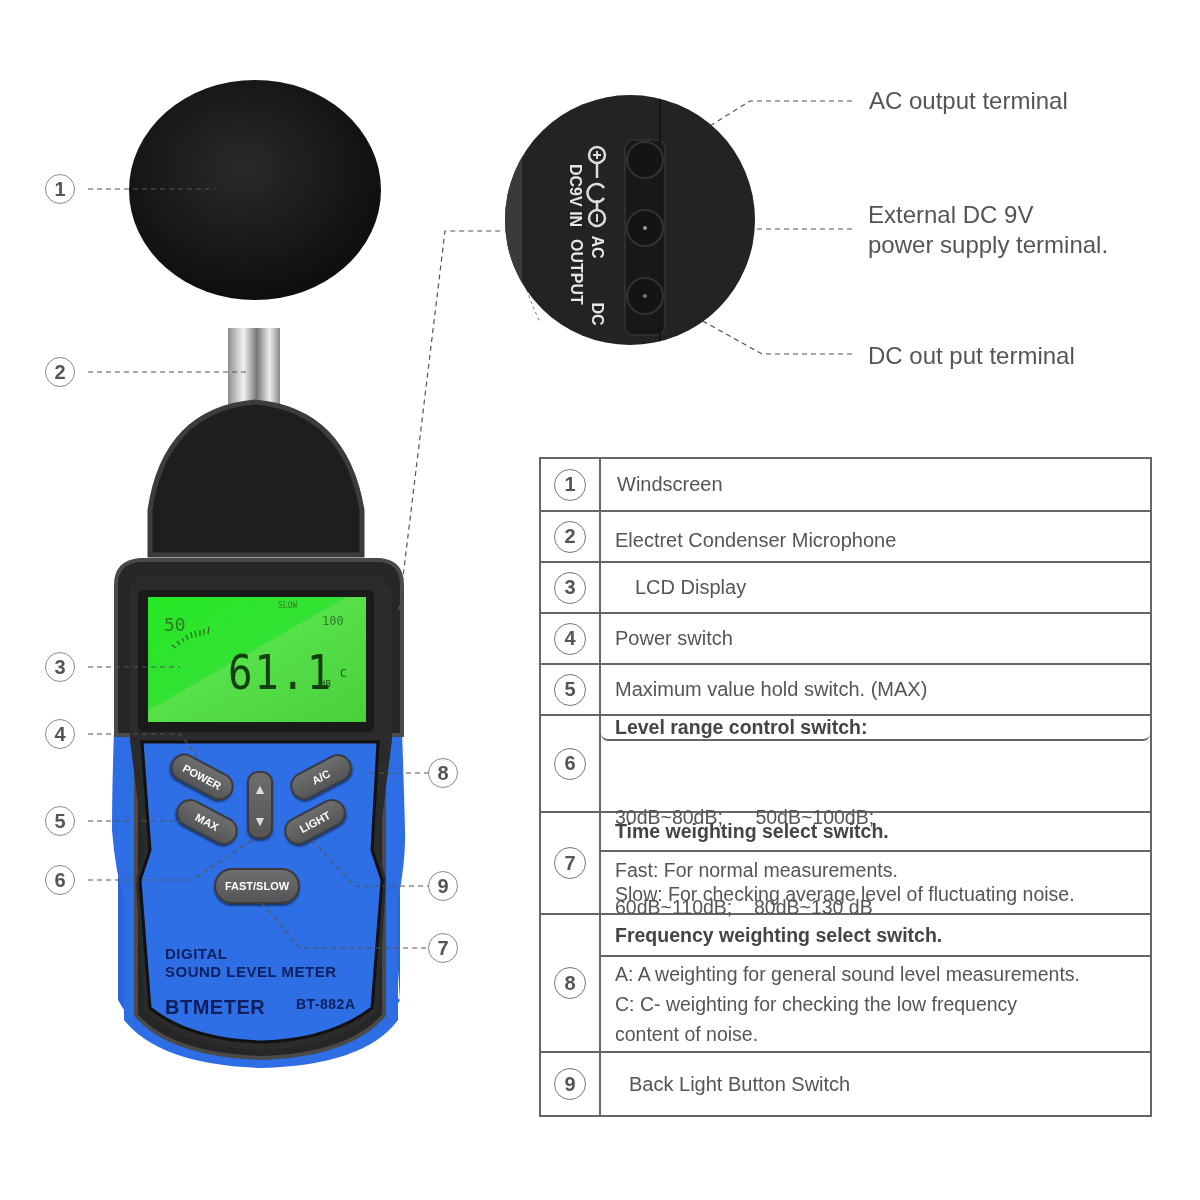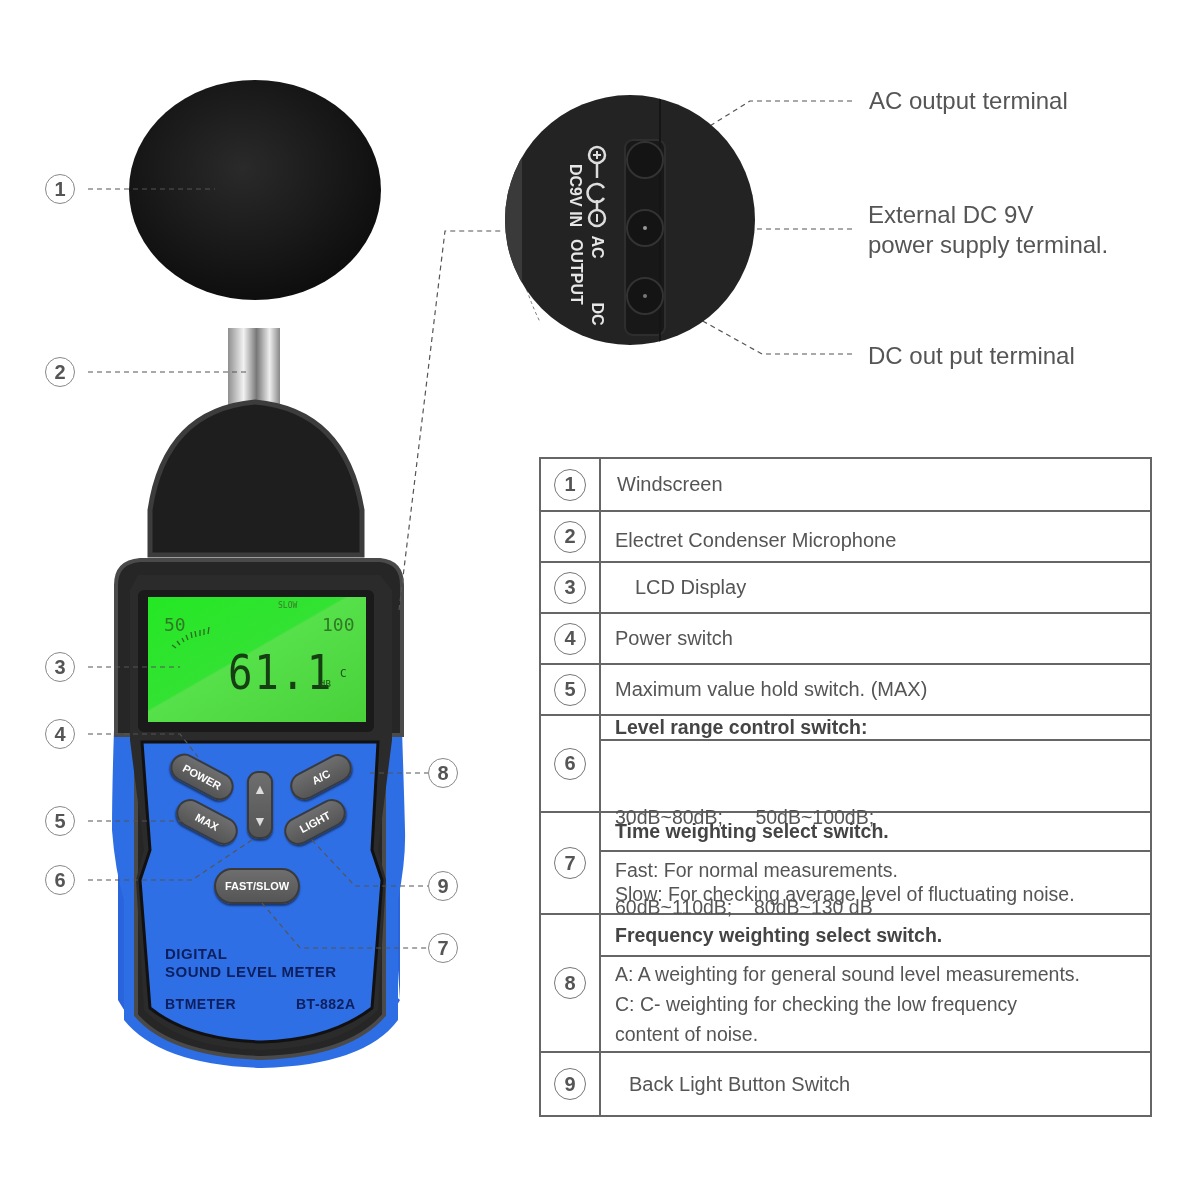--- a/index.html
+++ b/index.html
@@ -80,21 +80,21 @@
         <line x1="192" y1="638" x2="191" y2="632"></line>
         <line x1="196" y1="637" x2="195" y2="631"></line>
       <line x1="200" y1="636" x2="200" y2="630"></line>
         <line x1="204" y1="635" x2="204" y2="629"></line>
         <line x1="208" y1="634" x2="209" y2="627"></line>
     </g>
   </svg>
 
   <div class="abs lcd-text" style="left:164px;top:614px;font-size:18px;color:#2f7a25;">50</div>
   <div class="abs lcd-text" style="left:278px;top:601px;font-size:8px;color:#3c7a2e;">SLOW</div>
-  <div class="abs lcd-text" style="left:322px;top:614px;font-size:18px;color:#2f7a25;">100</div>
+  <div class="abs lcd-text" style="left:322px;top:614px;font-size:12px;color:#2f7a25;">100</div>
   <div class="abs lcd-text" style="left:228px;top:644px;font-size:48px;letter-spacing:2px;color:#153f12;transform:scaleX(.85);transform-origin:left;">61.1</div>
   <div class="abs lcd-text" style="left:340px;top:667px;font-size:11px;color:#1d5018;">C</div>
   <div class="abs lcd-text" style="left:320px;top:679px;font-size:9px;color:#1d5018;">dB</div>
 
   <div class="btn" style="left:168px;top:763px;width:64px;height:24px;transform:rotate(28deg);">
     <span>POWER</span>
     </div>
   <div class="btn" style="left:174px;top:808px;width:62px;height:24px;transform:rotate(28deg);">
     <span>MAX</span>
     </div>
@@ -107,21 +107,21 @@
   <div class="btn" style="left:247px;top:771px;width:22px;height:64px;border-radius:11px;flex-direction:column;justify-content:space-around;font-size:14px;color:#ddd;">
     <span>▲</span>
     <span>▼</span>
     </div>
   <div class="btn" style="left:214px;top:868px;width:82px;height:32px;font-size:11px;">
     <span>FAST/SLOW</span>
     </div>
 
   <div class="brand" style="left:165px;top:945px;">DIGITAL</div>
   <div class="brand" style="left:165px;top:963px;">SOUND LEVEL METER</div>
-  <div class="brand" style="left:165px;top:996px;font-size:14px;">BTMETER</div>
+  <div class="brand" style="left:165px;top:996px;font-size:20px;">BTMETER</div>
   <div class="brand" style="left:296px;top:996px;font-size:14px;text-align:center;">BT-882A</div>
 </div>
 
 <svg class="overlay" width="1200" height="1200">
   <g fill="none" stroke="#555" stroke-width="1.2" stroke-dasharray="5,4">
     <line x1="88" y1="189" x2="215" y2="189"></line>
     <line x1="88" y1="372" x2="250" y2="372"></line>
     <line x1="88" y1="667" x2="180" y2="667"></line>
     <polyline points="88,734 180,734 198,757"></polyline>
     <line x1="88" y1="821" x2="196" y2="821"></line>
@@ -231,21 +231,21 @@
       </div>
     <div class="desc">
         <div class="simple" style="height:49px;">Maximum value hold switch. (MAX)</div>
       </div>
   </div>
   <div class="row" style="height:95px;">
     <div class="numcell">
         <span class="circ">6</span>
       </div>
     <div class="desc">
-      <div class="head" style="height:33px;">Level range control switch:</div>
+      <div class="head" style="height:33px;border-radius:7px;">Level range control switch:</div>
       <div class="body" style="line-height:30px;padding-top:1px;white-space:pre;">
         <div>30dB~80dB;      50dB~100dB;</div>
         <div>60dB~110dB;    80dB~130 dB</div>
       </div>
     </div>
   </div>
   <div class="row" style="height:100px;">
     <div class="numcell">
         <span class="circ">7</span>
       </div>

